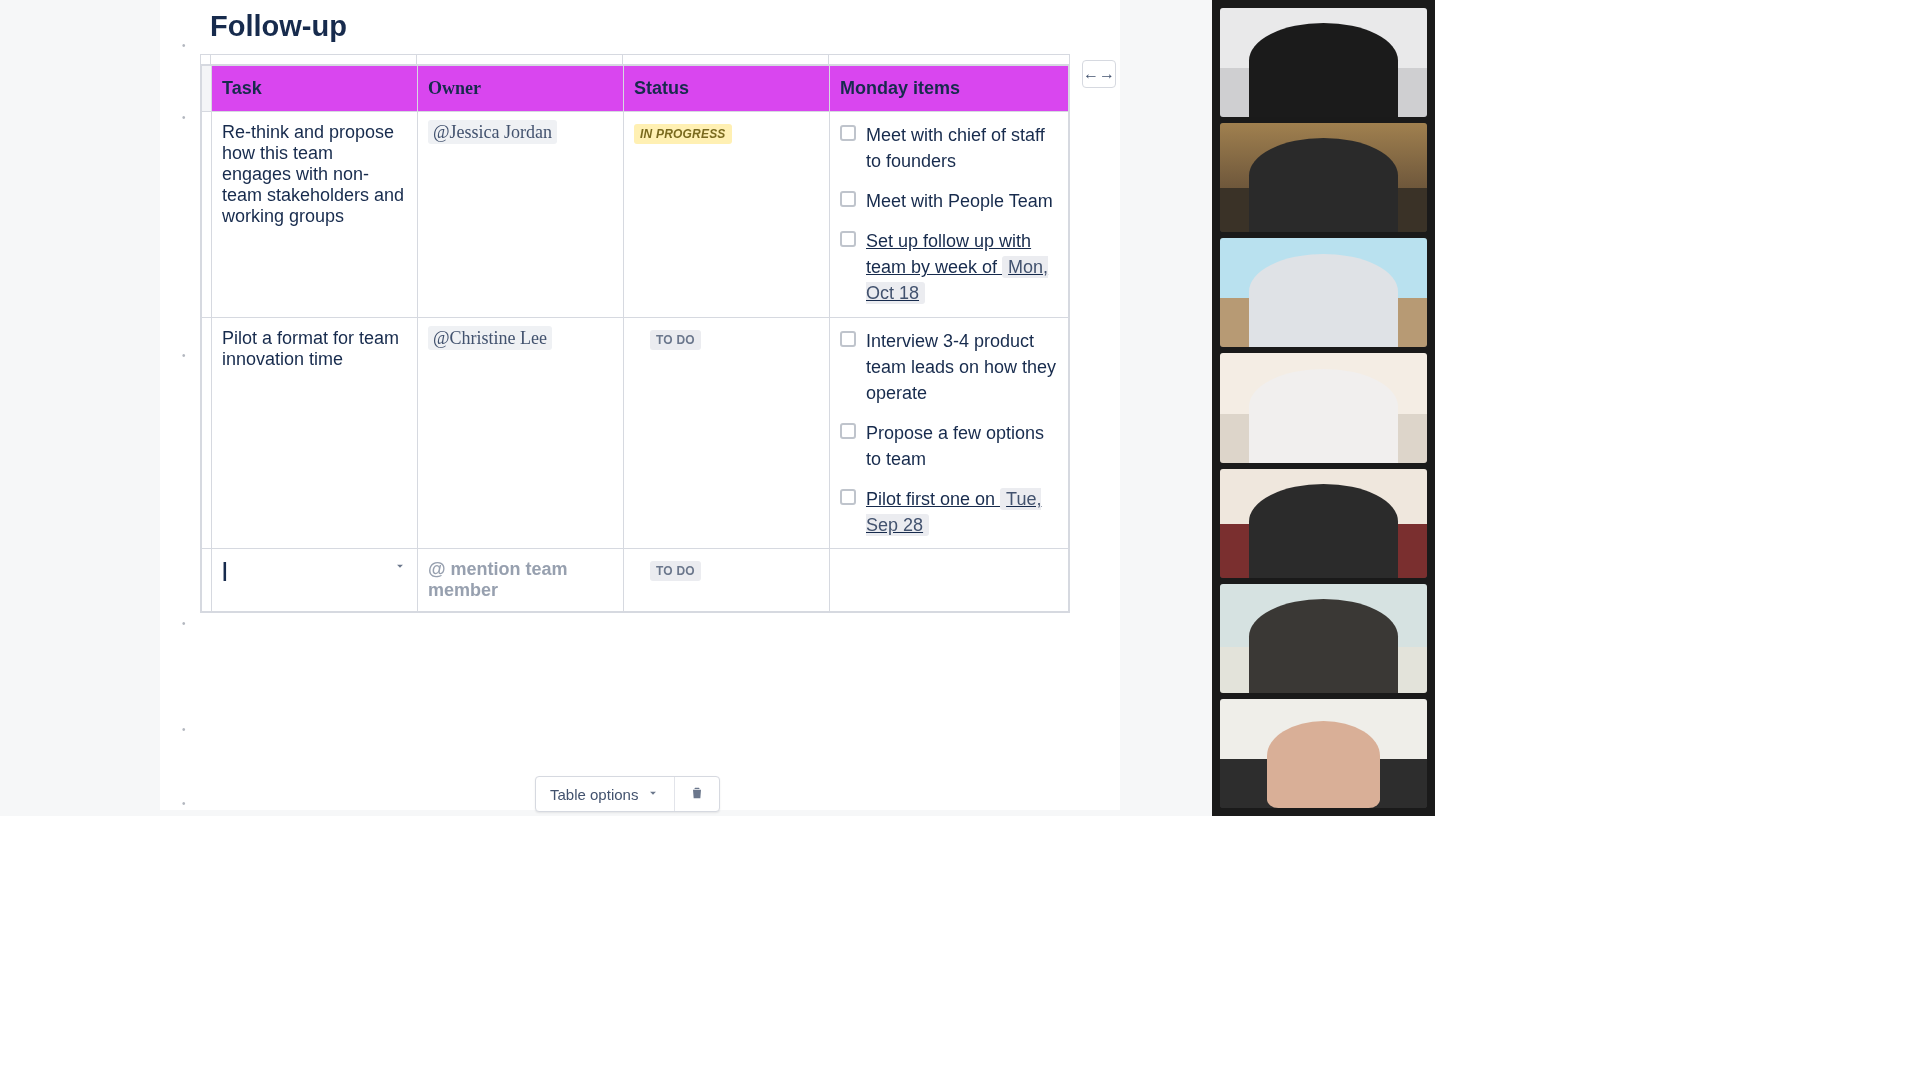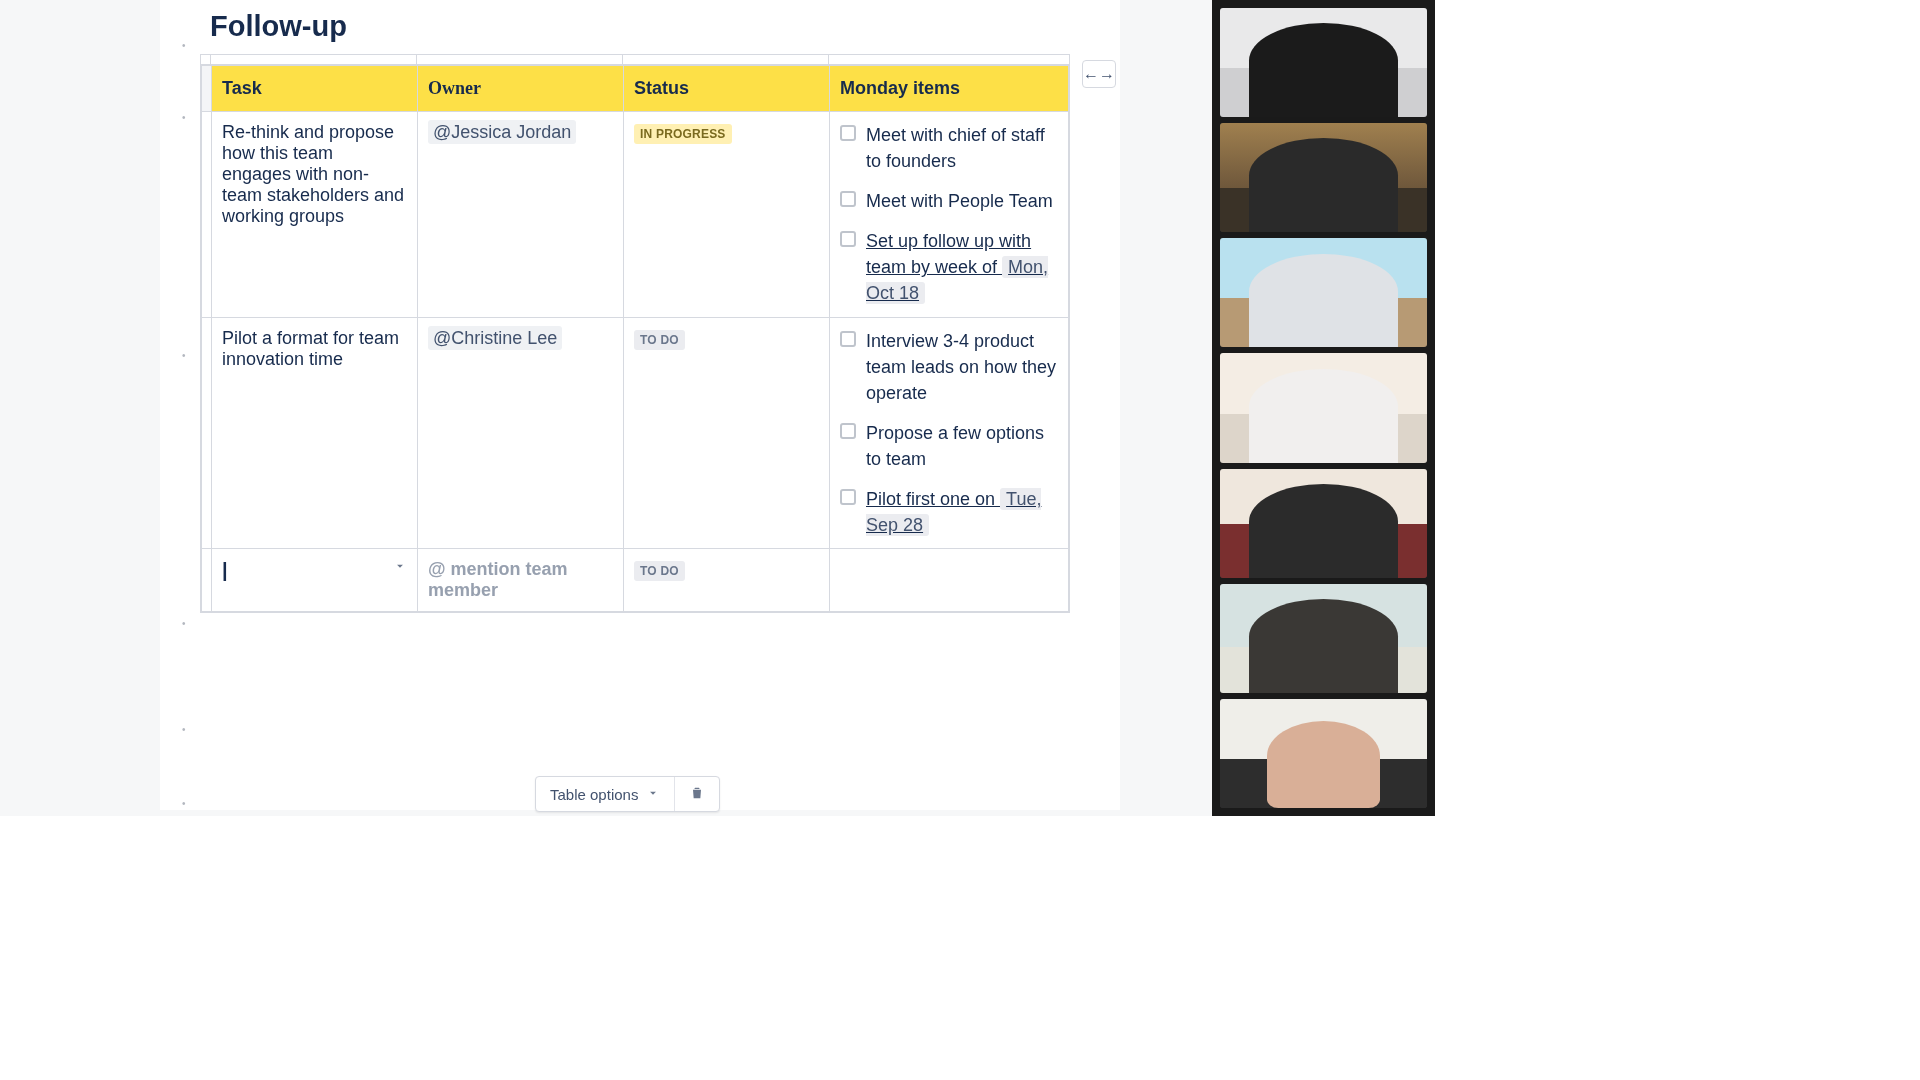--- a/index.html
+++ b/index.html
@@ -51,42 +51,43 @@
   }
   th, td {
     border: 1px solid #d6d9e0;
     text-align: left;
     vertical-align: top;
     padding: 10px 10px;
     font-size: 18px;
     color: #172b4d;
   }
   th {
-    background: #fde047;
+    background: #d946ef;
     font-weight: 600;
     padding: 12px 10px;
   }
   .th-handle { width: 10px; padding:0; background:#f4f5f7;}
   .td-handle { width: 10px; padding:0; background:#fff;}
   .mention {
     background: #eff1f4;
     border-radius: 3px;
     padding: 2px 5px;
     color: #42526e;
+    font-family: Liberation Serif, serif;
   }
   .lozenge {
     display: inline-block;
     font-size: 12px;
     font-weight: 700;
     padding: 3px 6px;
     border-radius: 3px;
     letter-spacing: 0.2px;
   }
-  .loz-inprogress { background:#fff0b3; color:#7a6a1f; }
-  .loz-todo { background:#ebecf0; color:#6b778c; }
+  .loz-inprogress { background:#fff0b3; color:#7a6a1f;font-style:italic; }
+  .loz-todo { background:#ebecf0; color:#6b778c;margin-left:16px; }
   .check-item {
     display:flex;
     gap:10px;
     margin-bottom:14px;
     line-height:1.45;
   }
   .check-item:last-child{margin-bottom:0;text-decoration:underline;}
   .checkbox {
     width:16px;height:16px;
     border:2px solid #bfc4cc;

